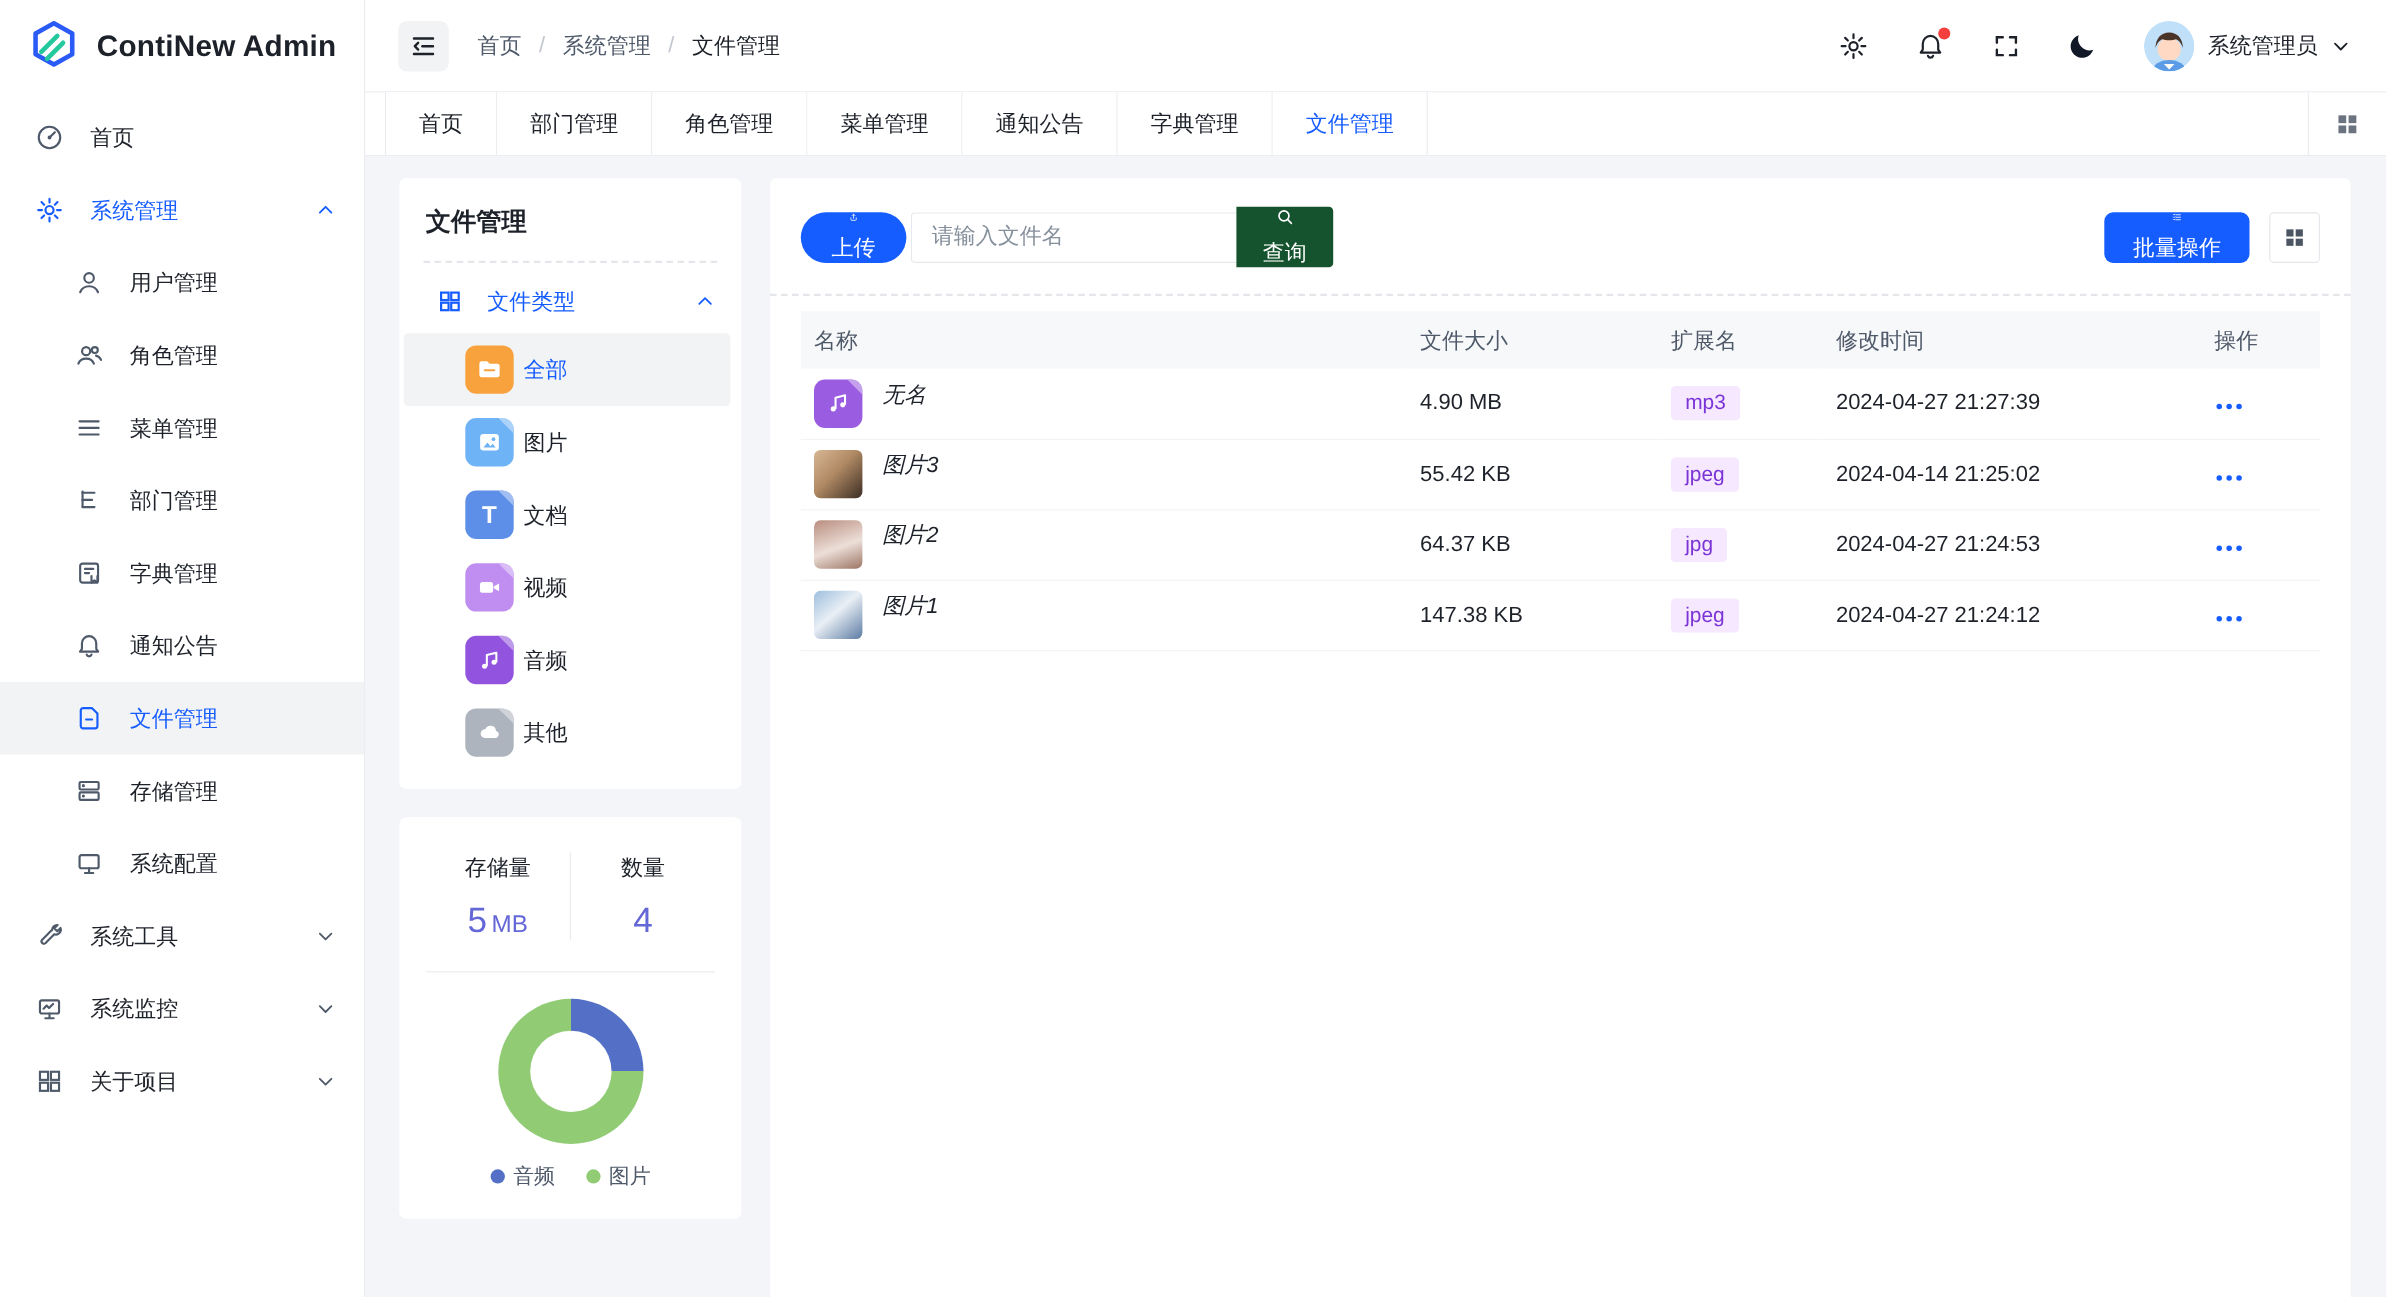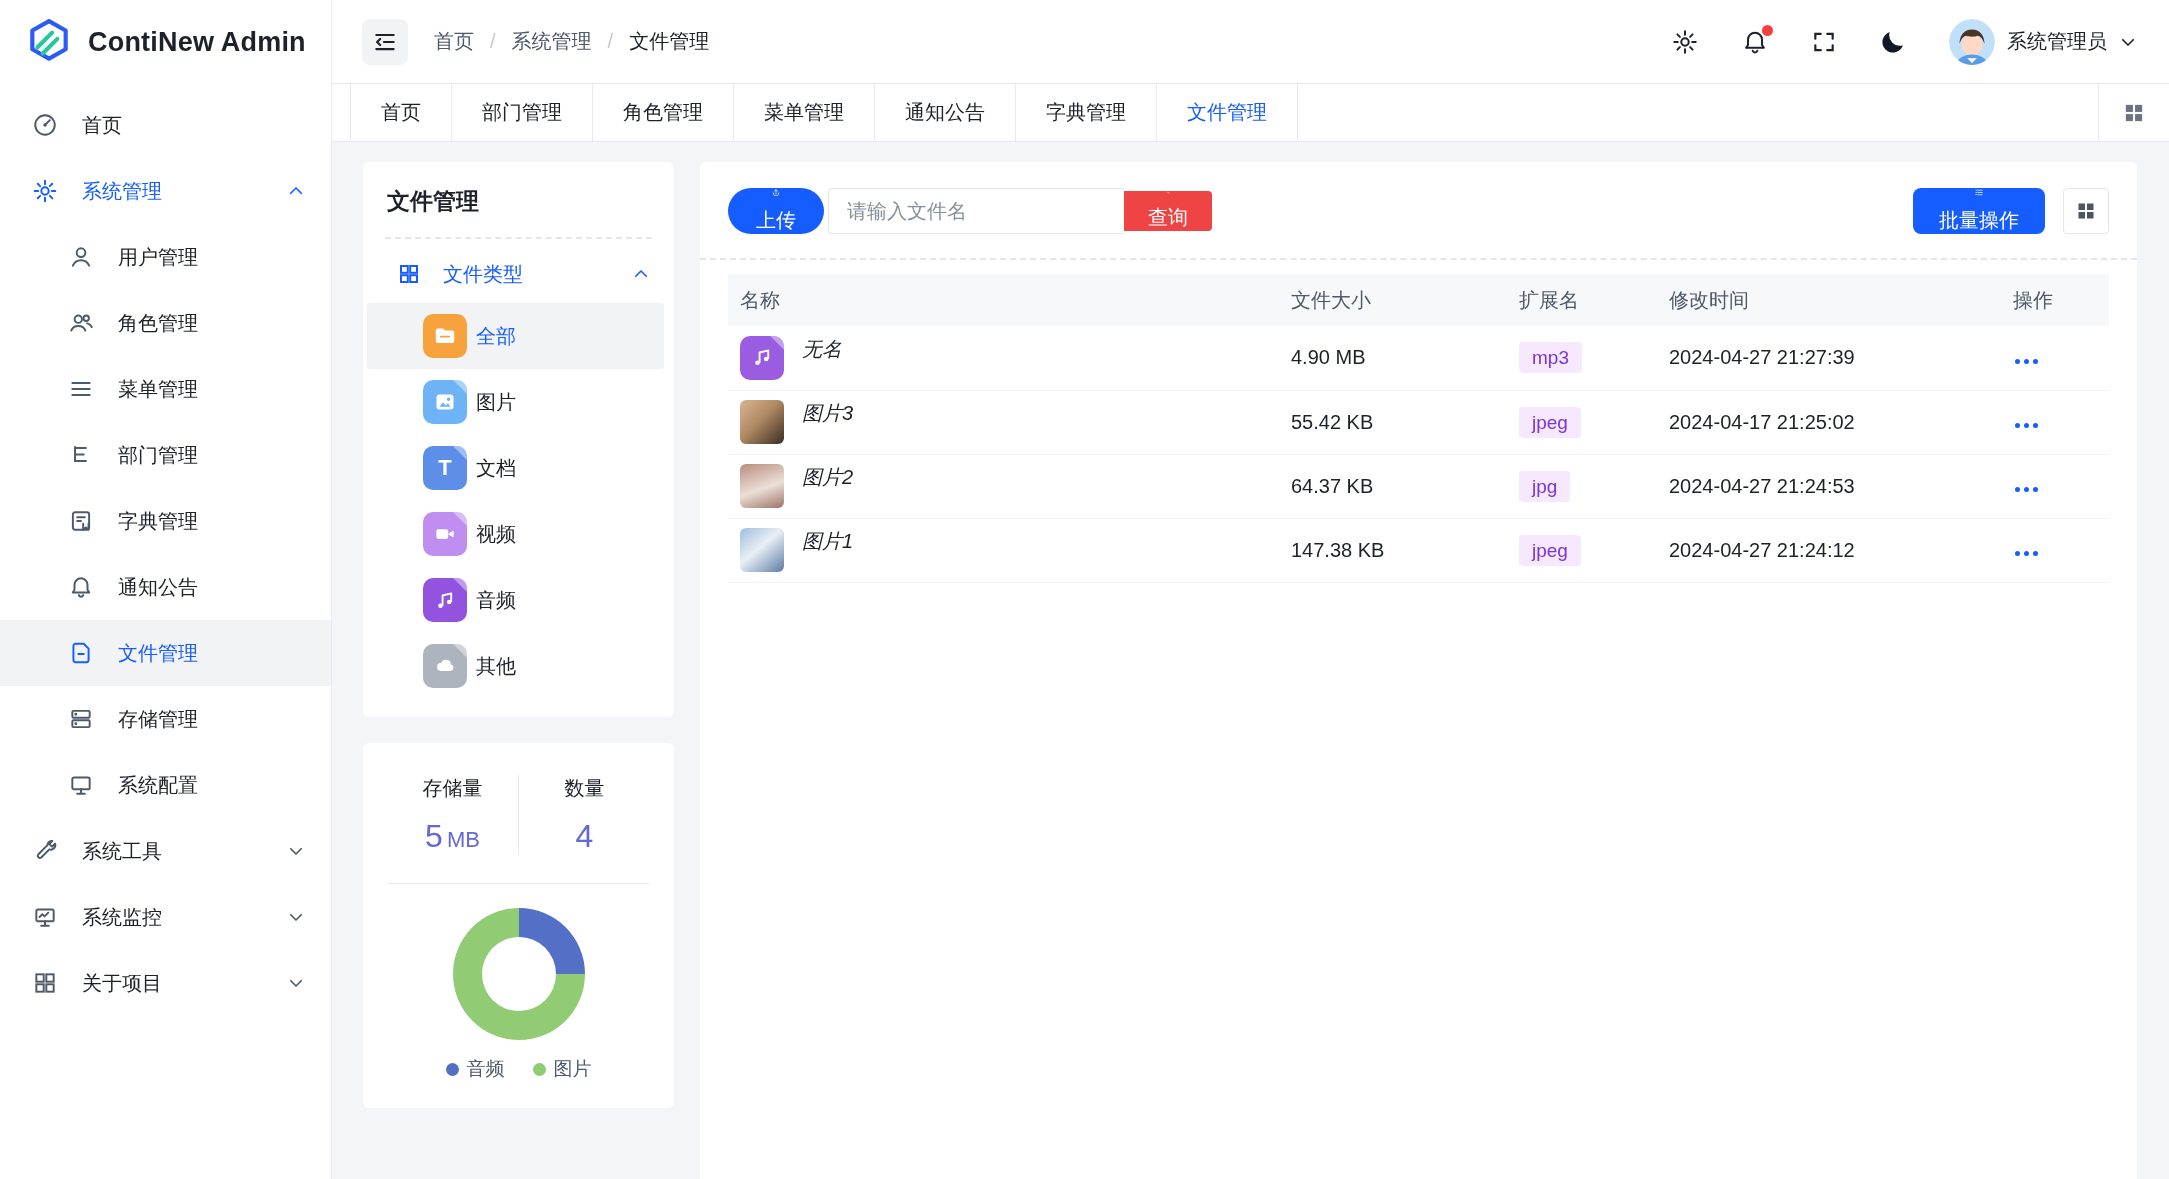--- a/index.html
+++ b/index.html
@@ -79,21 +79,21 @@
   .ldot { width:13px; height:13px; border-radius:50%; }
 
   
   .table-card { flex:1; align-self:stretch; height:calc(100% + 0px); min-height:1095px; padding:26px 28px 0; border-radius:6px 6px 0 0; }
   .toolbar { display:flex; align-items:center; }
   .btn { border:none; cursor:pointer; font-size:20px; display:flex; align-items:center; justify-content:center; gap:10px;flex-direction:column; }
   .btn-upload { height:46px; padding:0 28px; border-radius:23px; background:#165DFF; color:#fff; }
   .search-group { display:flex; margin-left:4px;align-items:center; }
   .search-input { width:296px; height:46px; border:1px solid #e5e6eb; border-right:none; border-radius:4px 0 0 4px; padding:0 18px; font-size:20px; color:#1d2129; outline:none; font-family:"Liberation Sans",sans-serif; }
   .search-input::placeholder { color:#86909c; }
-  .btn-query { height:40px; padding:0 24px; border-radius:0 4px 4px 0; background:#ef4444; color:#fff; }
+  .btn-query { height:55px; padding:0 24px; border-radius:0 4px 4px 0; background:#14532d; color:#fff; }
   .toolbar-right { margin-left:auto; display:flex; align-items:center; gap:18px; }
   .btn-batch { height:46px; padding:0 26px; border-radius:8px; background:#165DFF; color:#fff;margin-left:11px; }
   .btn-view { width:46px; height:46px; border:1px solid #e5e6eb; border-radius:4px; background:#fff; color:#4b5563; display:flex; align-items:center; justify-content:center; cursor:pointer; }
   .toolbar-div { border-top:2px dashed #e5e6eb; margin:24px -28px 0; }
 
   table { width:100%; border-collapse:collapse; margin-top:14px; table-layout:fixed; }
   col.c-name { width:551px; } col.c-size { width:228px; } col.c-ext { width:150px; } col.c-time { width:344px; } col.c-act { width:auto; }
   thead th { background:#f7f8fa; height:52px; font-size:20px; font-weight:500; color:#4e5969; text-align:left; padding:0 12px; }
   tbody td { height:64px; border-bottom:1px solid #f2f3f5; font-size:20px; color:#1d2129; padding:0 12px; }
   .name-cell { display:flex; align-items:flex-start; gap:18px;font-style:italic; }
@@ -574,21 +574,21 @@
             </tr>
             <tr>
               <td>
                   <div class="name-cell">
                 <span class="thumb t3"></span>
                 <span>图片3</span>
               </div>
                 </td>
               <td>55.42 KB</td>
               <td><span class="ext-badge">jpeg</span></td>
-              <td>2024-04-17 21:25:02</td>
+              <td>2024-04-14 21:25:02</td>
               <td><span class="more-dots">
                     <i></i>
                     <i></i>
                     <i></i>
                   </span></td>
             </tr>
             <tr>
               <td>
                   <div class="name-cell">
                 <span class="thumb t2"></span>

